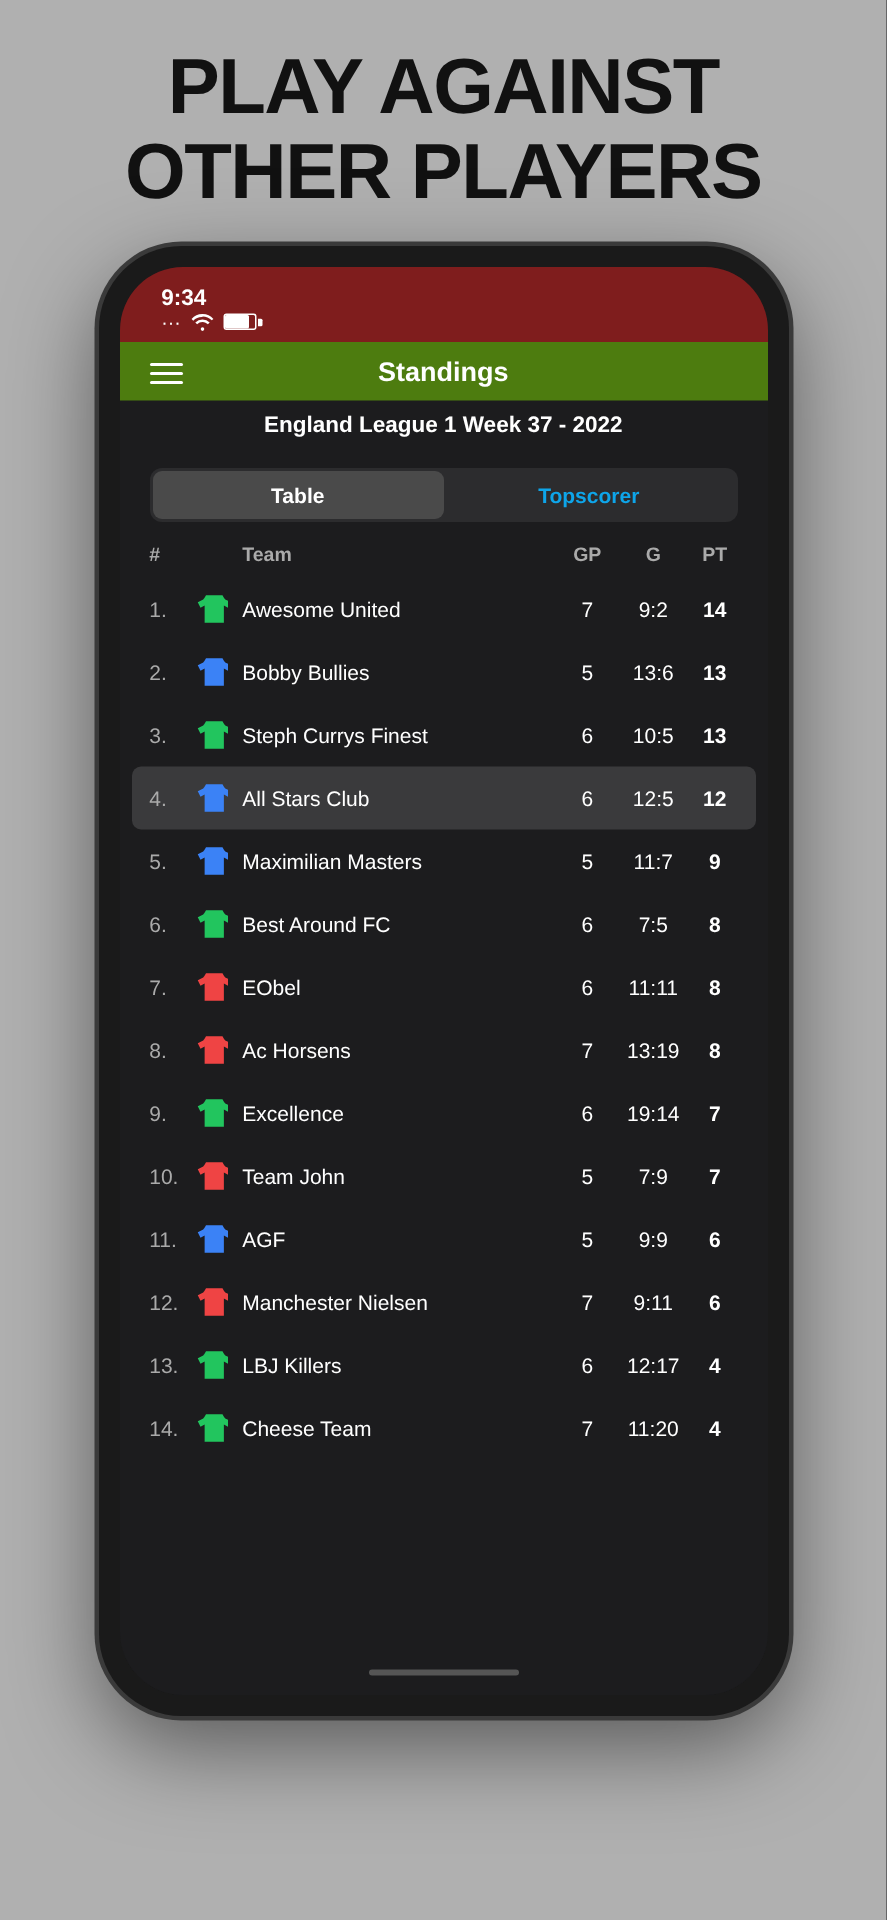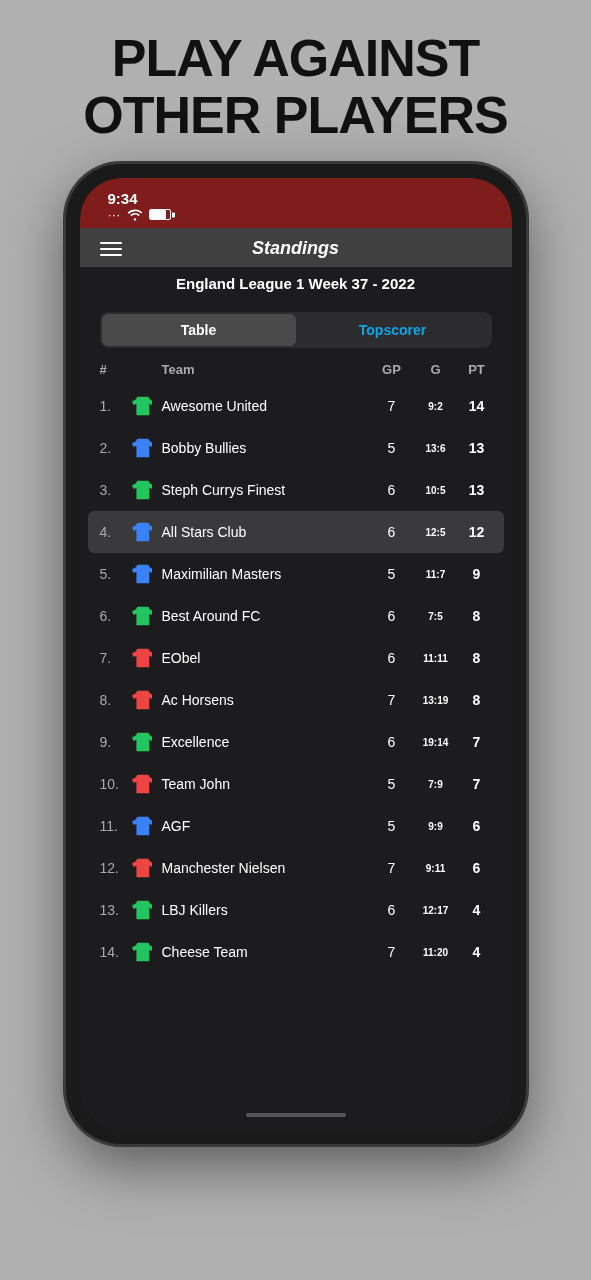--- a/index.html
+++ b/index.html
@@ -115,22 +115,21 @@
       flex: 1;
       overflow: hidden;
       display: flex;
       flex-direction: column;
     }
 
     .app-header {
       display: flex;
       align-items: center;
       padding: 10px 20px 8px;
-      background: #404040;
-      font-style: italic;
+      background: #4d7c0f;
     }
     .hamburger {
       display: flex;
       flex-direction: column;
       gap: 4px;
       cursor: pointer;
     }
     .hamburger span {
       display: block;
       width: 22px;
@@ -242,22 +241,21 @@
     .row-gp {
       width: 36px;
       text-align: center;
       color: #fff;
       font-size: 14px;
     }
     .row-g {
       width: 52px;
       text-align: center;
       color: #fff;
-      font-size: 10px;
-      font-weight: bold;
+      font-size: 14px;
     }
     .row-pt {
       width: 30px;
       text-align: center;
       color: #fff;
       font-size: 14px;
       font-weight: 600;
     }
 
     

